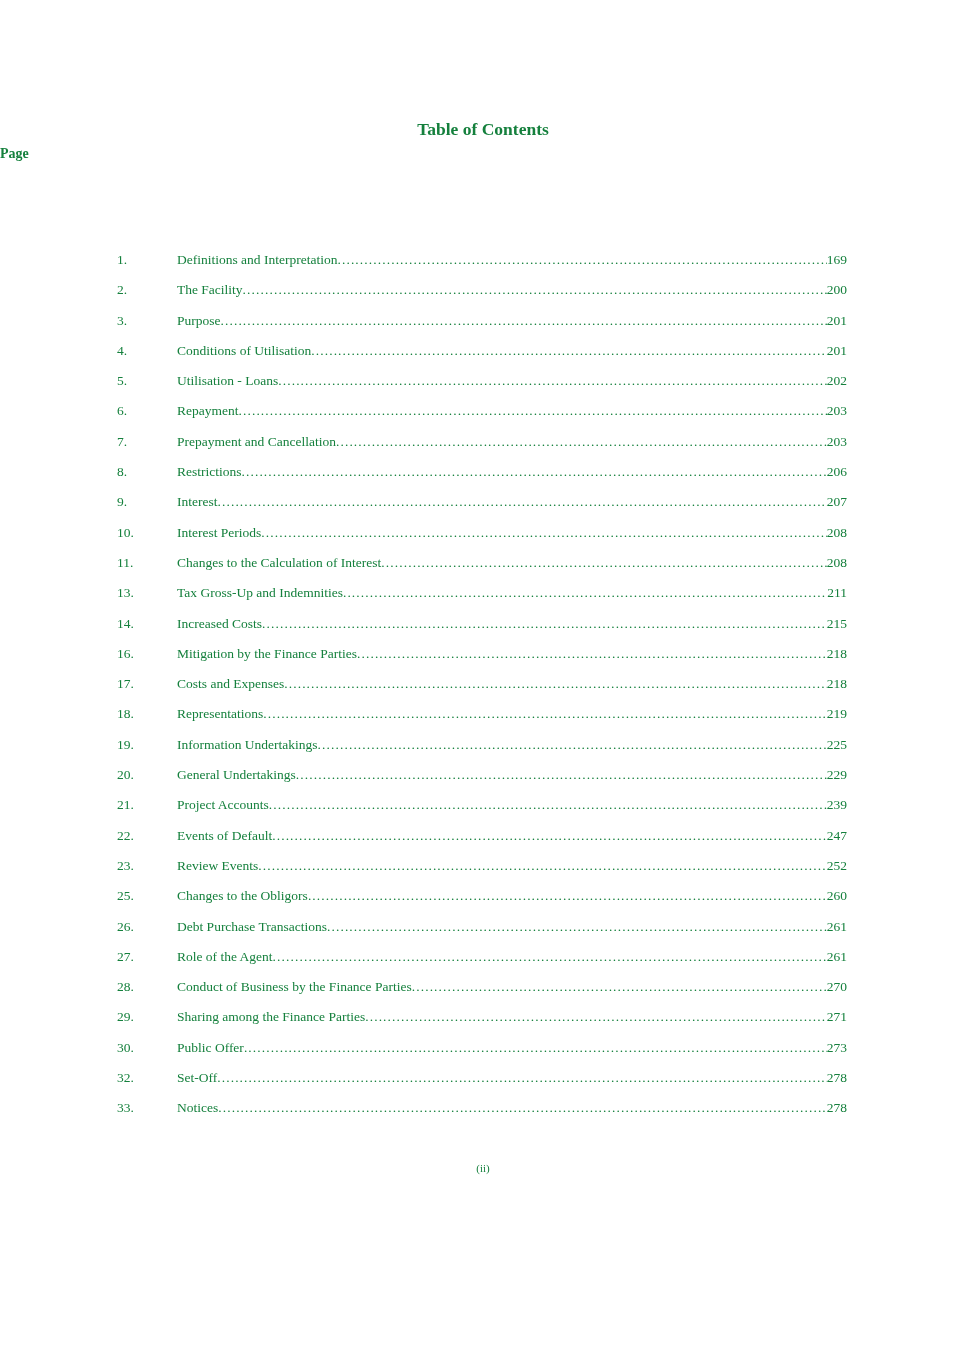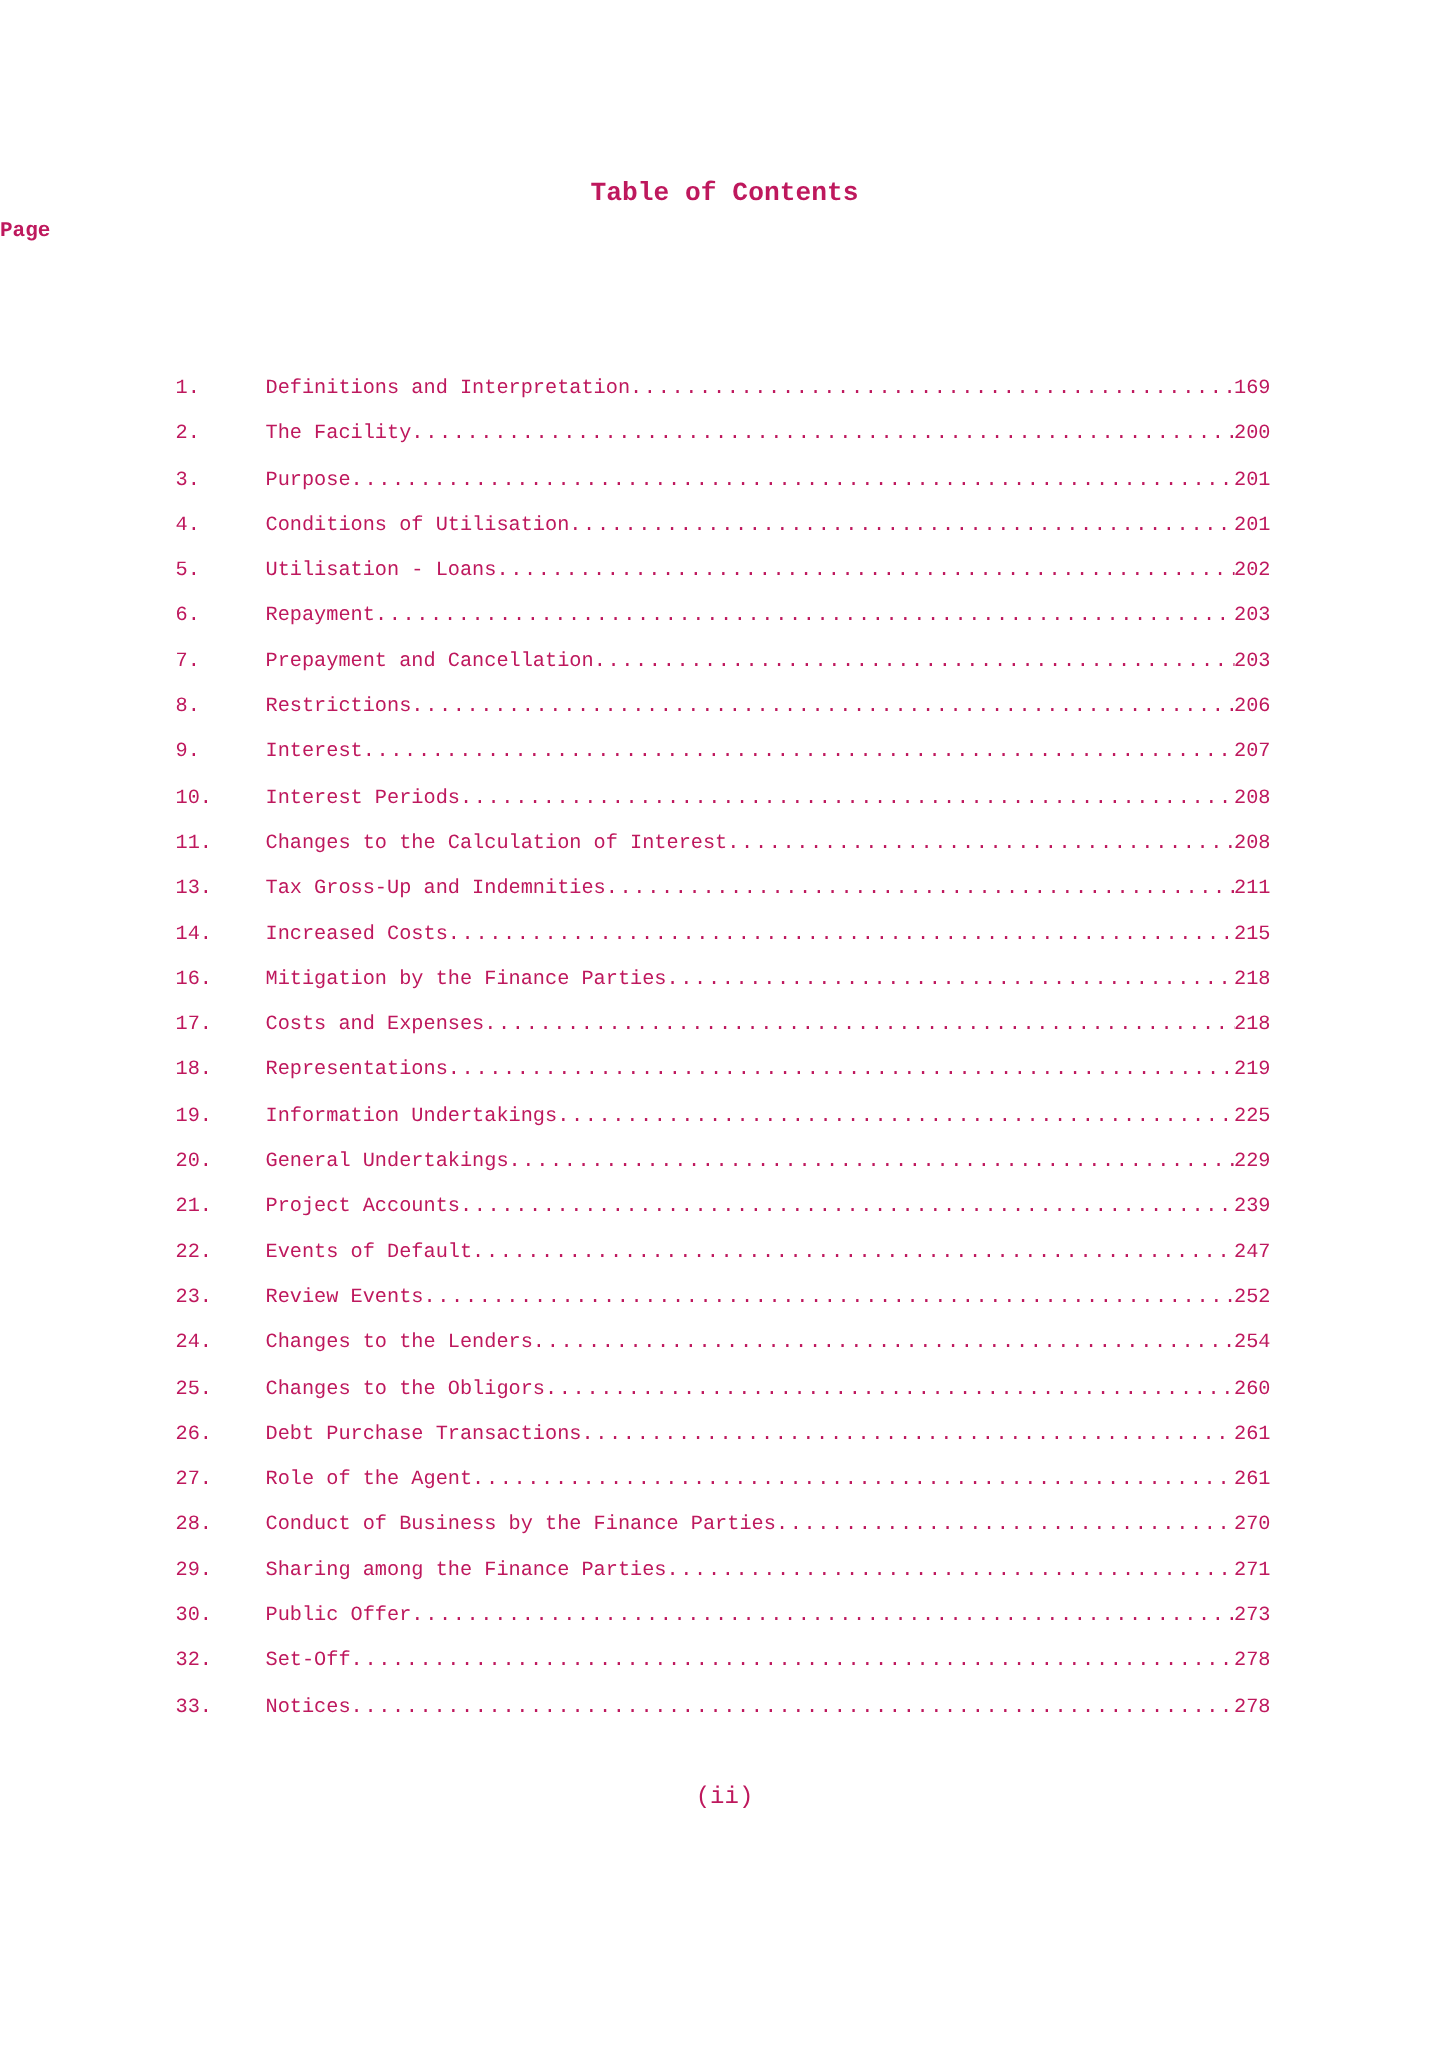--- a/index.html
+++ b/index.html
@@ -5,22 +5,22 @@
   html, body {
     margin: 0;
     padding: 0;
     background: #ffffff;
   }
   .page {
     position: relative;
     width: 966px;
     height: 1365px;
     background: #ffffff;
-    color: #be185d;
-    font-family: Liberation Mono, monospace;
+    color: #15803d;
+    font-family: Liberation Serif, serif;
     overflow: hidden;
     box-sizing: border-box;
   }
   .doc-title {
     padding-top: 117px;
     text-align: center;
     font-size: 17.5px;
     font-weight: bold;
     line-height: 24px;
   }
@@ -59,21 +59,21 @@
   .toc-dots::after {
     content: "...................................................................................................................................................................................................................................................................";
     letter-spacing: 1.1px;
   }
   .toc-page {
     flex: 0 0 auto;
     white-space: nowrap;
   }
   .footer {
     text-align: center;
-    font-size: 16px;
+    font-size: 11px;
     margin-top: 34px;
     line-height: 20px;
   }
 </style>
 </head>
 <body>
 
 <div class="page">
 
   <div class="doc-title">Table of Contents</div>
@@ -223,26 +223,20 @@
     <span class="toc-page">247</span>
   </div>
 
   <div class="toc-row">
     <span class="toc-num">23.</span>
     <span class="toc-title">Review Events</span>
     <span class="toc-dots"></span>
     <span class="toc-page">252</span>
   </div>
 
-  <div class="toc-row">
-    <span class="toc-num">24.</span>
-    <span class="toc-title">Changes to the Lenders</span>
-    <span class="toc-dots"></span>
-    <span class="toc-page">254</span>
-  </div>
 
   <div class="toc-row">
     <span class="toc-num">25.</span>
     <span class="toc-title">Changes to the Obligors</span>
     <span class="toc-dots"></span>
     <span class="toc-page">260</span>
   </div>
 
   <div class="toc-row">
     <span class="toc-num">26.</span>

